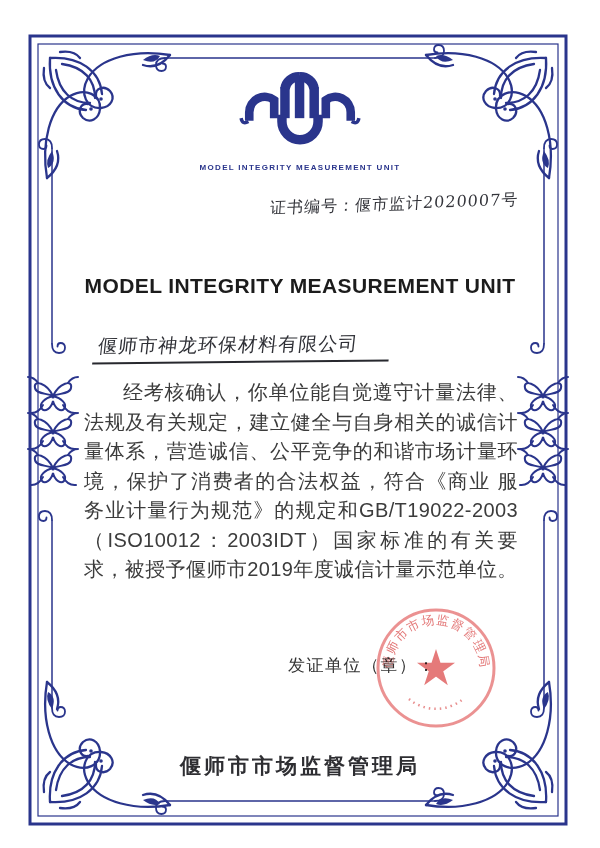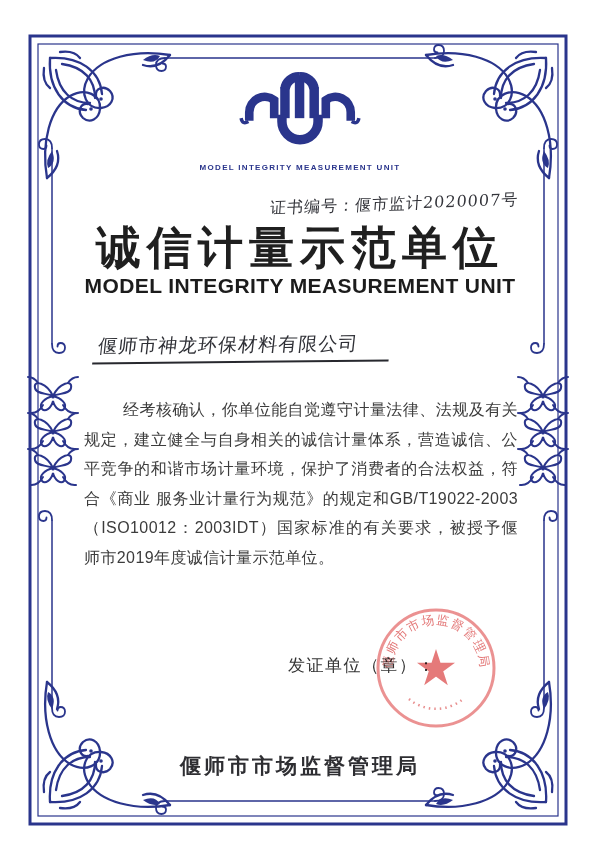--- a/index.html
+++ b/index.html
@@ -32,22 +32,22 @@
     font-family:"Liberation Sans",sans-serif;font-size:21px;font-weight:bold;
     color:#1c1c1c;letter-spacing:0.4px;
   }
   .awardee{
     position:absolute;left:94px;top:324px;font-size:19px;color:#2f3036;
     font-family:"DejaVu Serif",serif;transform:skewX(-7deg) rotate(-0.6deg);
     border-bottom:2px solid #27282e;padding:0 32px 3px 4px;letter-spacing:1px;
     white-space:nowrap;
   }
   .body-text{
-    position:absolute;left:84px;top:387px;width:434px;margin:0;
-    font-size:16px;line-height:29.5px;color:#3c3c3c;font-weight:500;
+    position:absolute;left:84px;top:370px;width:434px;margin:0;
+    font-size:20px;line-height:29.5px;color:#3c3c3c;font-weight:500;
     text-align:justify;text-indent:39px;letter-spacing:0.4px;
     font-family:"Liberation Sans",sans-serif;
   }
   .issuer-label{
     position:absolute;left:288px;top:646px;font-size:17px;color:#333333;
     letter-spacing:1.5px;font-weight:500;white-space:nowrap;
   }
   .seal-svg{position:absolute;left:371px;top:595px;width:130px;height:130px;
     mix-blend-mode:multiply;}
   .issuer{
@@ -141,21 +141,20 @@
         <path d="M130,60 Q137,64 138.5,56" stroke-width="4"></path>
       </g>
     </svg>
     <div class="logo-caption">MODEL INTEGRITY MEASUREMENT UNIT</div>
   </div>
 
   <div class="cert-no">
     <span>证书编号：</span><span>偃市监计2020007号</span>
   </div>
 
-  <h1 class="title-cn">诚信计量示范单位</h1>
   <h2 class="title-en">MODEL INTEGRITY MEASUREMENT UNIT</h2>
 
   <div class="awardee">偃师市神龙环保材料有限公司</div>
 
   <p class="body-text">经考核确认，你单位能自觉遵守计量法律、法规及有关规定，建立健全与自身相关的诚信计量体系，营造诚信、公平竞争的和谐市场计量环境，保护了消费者的合法权益，符合《商业 服务业计量行为规范》的规定和GB/T19022-2003（ISO10012：2003IDT）国家标准的有关要求，被授予偃师市2019年度诚信计量示范单位。</p>
 
   <div class="issuer-label">发证单位（章）：</div>
 
   <svg class="seal-svg" viewBox="0 0 130 130" xmlns="http://www.w3.org/2000/svg">
     <circle cx="65" cy="65" r="58" fill="none" stroke="rgba(228,110,110,0.75)" stroke-width="3"></circle>

